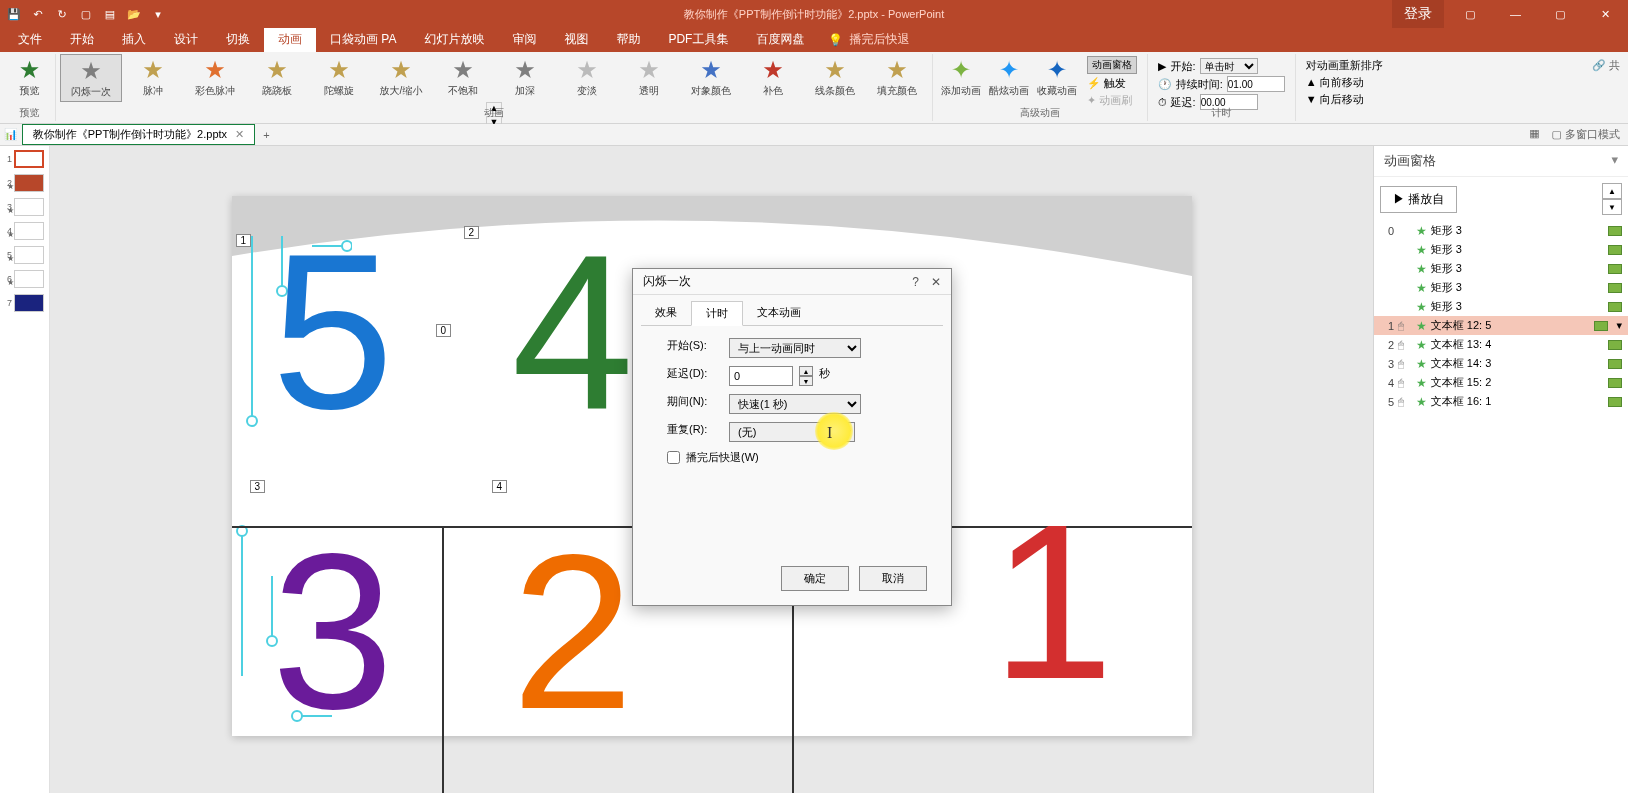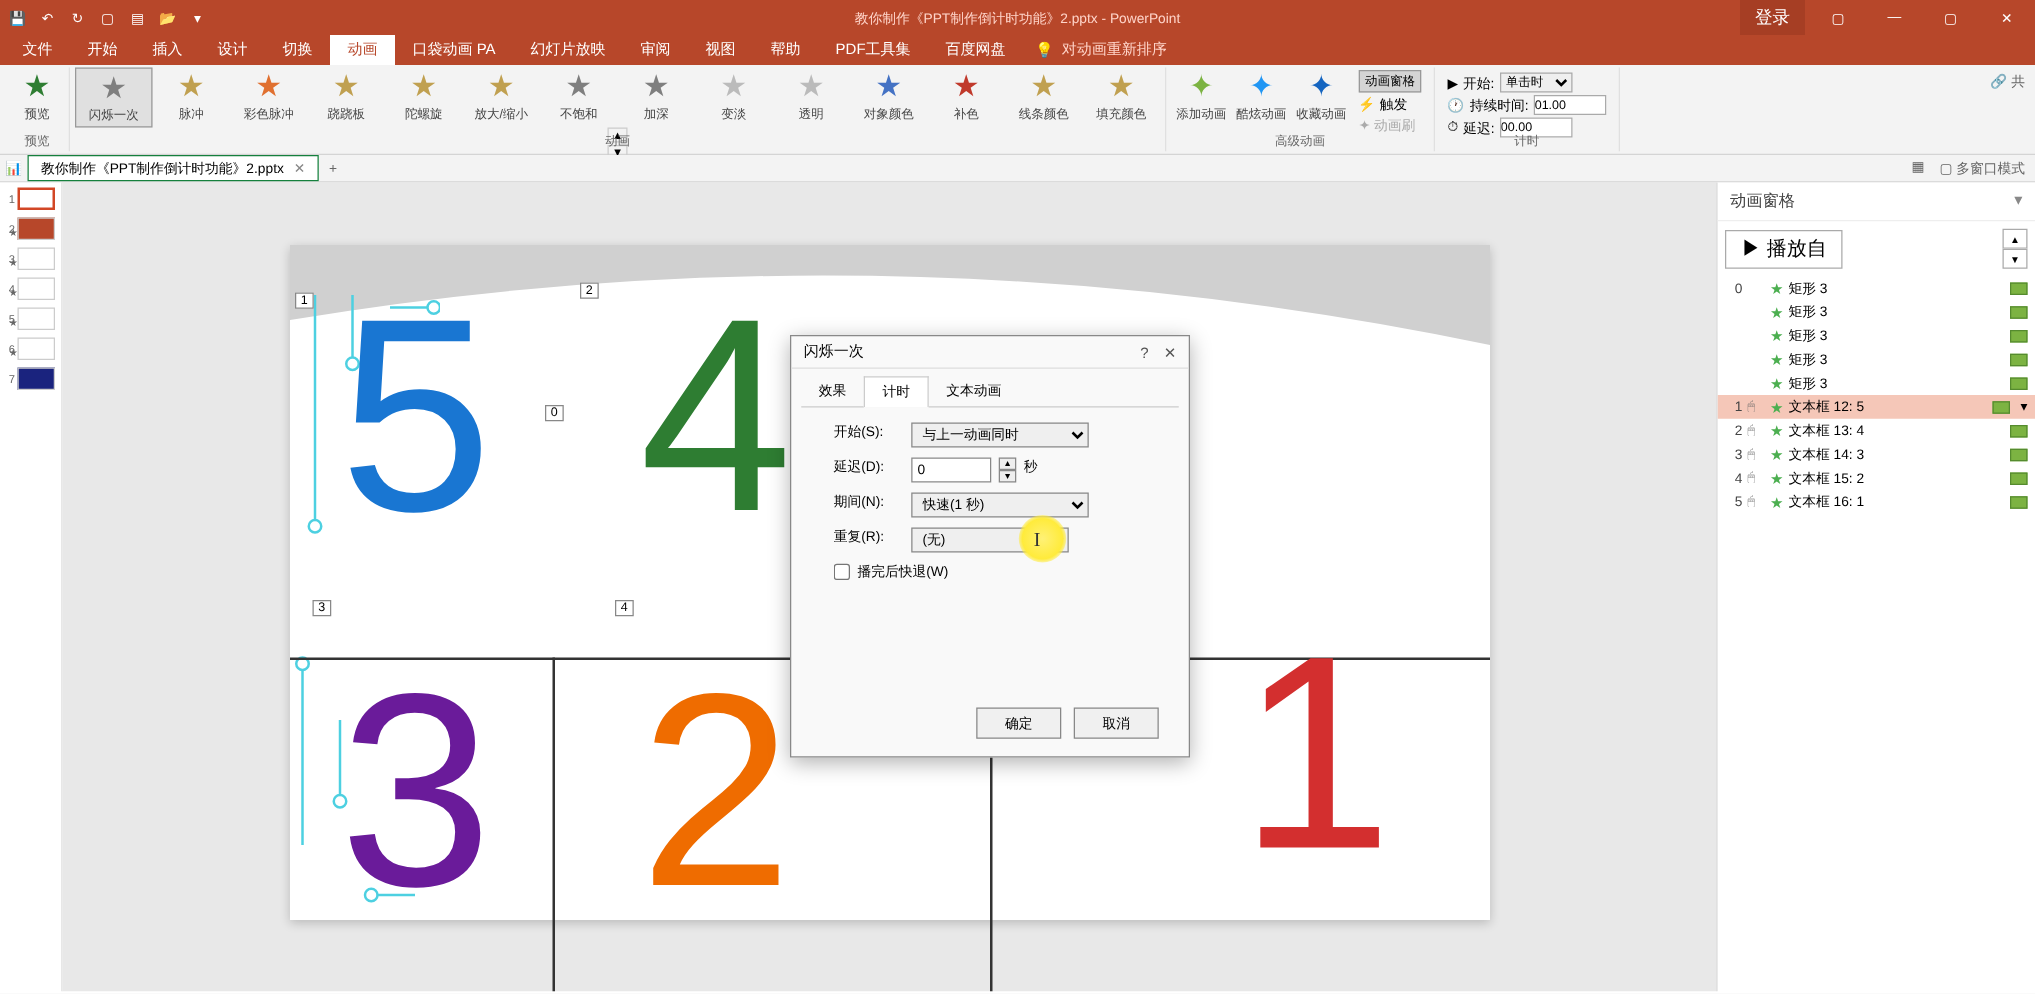--- a/index.html
+++ b/index.html
@@ -61,21 +61,21 @@
 .slide-grid-h { position: absolute; left: 0; right: 0; height: 2px; background: #333; top: 330px; }
 .slide-grid-v { position: absolute; top: 330px; bottom: -60px; width: 2px; background: #333; }
 .big-num { position: absolute; font-size: 220px; font-weight: 500; font-family: sans-serif; }
 .num-label { position: absolute; border: 1px solid #888; background: #fff; font-size: 10px; padding: 0 4px; }
 .circuit { position: absolute; stroke: #4dd0e1; stroke-width: 2; fill: none; }
 
 
 .anim-pane { width: 255px; background: #fff; border-left: 1px solid #d4d4d4; display: flex; flex-direction: column; }
 .anim-pane-header { padding: 6px 10px; font-size: 13px; color: #444; border-bottom: 1px solid #eee; display: flex; justify-content: space-between; }
 .anim-play-row { padding: 6px; display: flex; align-items: center; gap: 6px; }
-.anim-play-btn { border: 1px solid #aaa; padding: 4px 12px; font-size: 16px; background: #fff; cursor: pointer; }
+.anim-play-btn { border: 1px solid #aaa; padding: 4px 12px; font-size: 12px; background: #fff; cursor: pointer; }
 .anim-reorder-btns { display: flex; flex-direction: column; margin-left: auto; }
 .anim-reorder-btns button { width: 20px; height: 16px; border: 1px solid #aaa; background: #fff; font-size: 8px; }
 .anim-list { flex: 1; overflow-y: auto; font-size: 11px; }
 .anim-item { display: flex; align-items: center; padding: 2px 6px; gap: 4px; position: relative; }
 .anim-item.selected { background: #f5c7b8; }
 .anim-item-num { width: 14px; text-align: right; color: #444; }
 .anim-item-trigger { width: 14px; font-size: 10px; color: #666; }
 .anim-item-star { color: #4caf50; font-size: 12px; }
 .anim-item-name { flex: 1; white-space: nowrap; overflow: hidden; }
 .anim-item-bar { width: 14px; height: 10px; background: #7cb342; border: 1px solid #558b2f; }
@@ -84,21 +84,21 @@
 .dialog-overlay { position: absolute; left: 632px; top: 268px; width: 320px; background: #f9f9f9; border: 1px solid #888; box-shadow: 0 4px 16px rgba(0,0,0,0.3); z-index: 100; }
 .dialog-title { display: flex; justify-content: space-between; align-items: center; padding: 4px 10px; font-size: 12px; border-bottom: 1px solid #ddd; }
 .dialog-title-btns { display: flex; gap: 12px; color: #555; }
 .dialog-tabs { display: flex; border-bottom: 1px solid #ccc; margin: 6px 8px 0 8px; font-size: 11px; }
 .dialog-tab { padding: 4px 14px; cursor: pointer; }
 .dialog-tab.active { background: #fff; border: 1px solid #ccc; border-bottom: 1px solid #fff; margin-bottom: -1px; }
 .dialog-body { padding: 12px 14px; font-size: 11px; }
 .dialog-row { display: flex; margin-bottom: 8px; gap: 6px; margin-left: 20px; }
 .dialog-row label { width: 56px; }
 .dialog-row select, .dialog-row input { border: 1px solid #888; padding: 2px 4px; font-size: 11px; }
-.dialog-row select { width: 142px; height: 20px; }
+.dialog-row select { width: 132px; height: 20px; }
 .dialog-row input[type="text"] { width: 64px; height: 20px; }
 .dialog-spinner { display: flex; flex-direction: column; }
 .dialog-spinner button { width: 14px; height: 10px; border: 1px solid #888; background: #eee; font-size: 7px; line-height: 7px; }
 .dialog-highlight { position: absolute; width: 38px; height: 38px; background: radial-gradient(circle, #fff176 0%, #ffeb3b 60%, transparent 80%); border-radius: 50%; pointer-events: none; }
 .dialog-footer { display: flex; justify-content: flex-end; gap: 10px; padding: 10px 24px 14px 14px; }
 .dialog-btn { border: 1px solid #888; padding: 4px 22px; font-size: 11px; background: #f0f0f0; cursor: pointer; }
 </style>
 </head>
 <body>
 
@@ -131,21 +131,21 @@
   <div class="menu-tab active">动画</div>
   <div class="menu-tab">口袋动画 PA</div>
   <div class="menu-tab">幻灯片放映</div>
   <div class="menu-tab">审阅</div>
   <div class="menu-tab">视图</div>
   <div class="menu-tab">帮助</div>
   <div class="menu-tab">PDF工具集</div>
   <div class="menu-tab">百度网盘</div>
   <div class="menu-search">
     <span>💡</span>
-    <span>对动画重新排序</span>
+    <span>播完后快退</span>
   </div>
 </div>
 
 <div class="ribbon">
   <div class="ribbon-group" style="width:52px">
     <div class="preview-btn">
       <span class="anim-star" style="color:#2e7d32">★</span>
       <span class="anim-label">预览</span>
     </div>
     <div class="ribbon-group-label">预览</div>
@@ -254,20 +254,27 @@
           <span>持续时间:</span>
           <input value="01.00" style="">
         </div>
       <div class="ribbon-field-row">
           <span>⏱</span>
           <span>延迟:</span>
           <input value="00.00" style="">
         </div>
     </div>
     <div class="ribbon-group-label">计时</div>
+  </div>
+  <div class="ribbon-group" style="border-right:none">
+    <div class="ribbon-right-col" style="padding-top:4px">
+      <div>对动画重新排序</div>
+      <div>▲ <span>向前移动</span></div>
+      <div>▼ <span>向后移动</span></div>
+    </div>
   </div>
   <div style="margin-left:auto;padding:4px;color:#666;font-size:11px">🔗 共</div>
 </div>
 
 <div class="doc-tabs">
   <span style="color:#d24726;margin-right:4px">📊</span>
   <div class="doc-tab">
     <span>教你制作《PPT制作倒计时功能》2.pptx</span>
     <span class="doc-tab-close">✕</span>
   </div>

